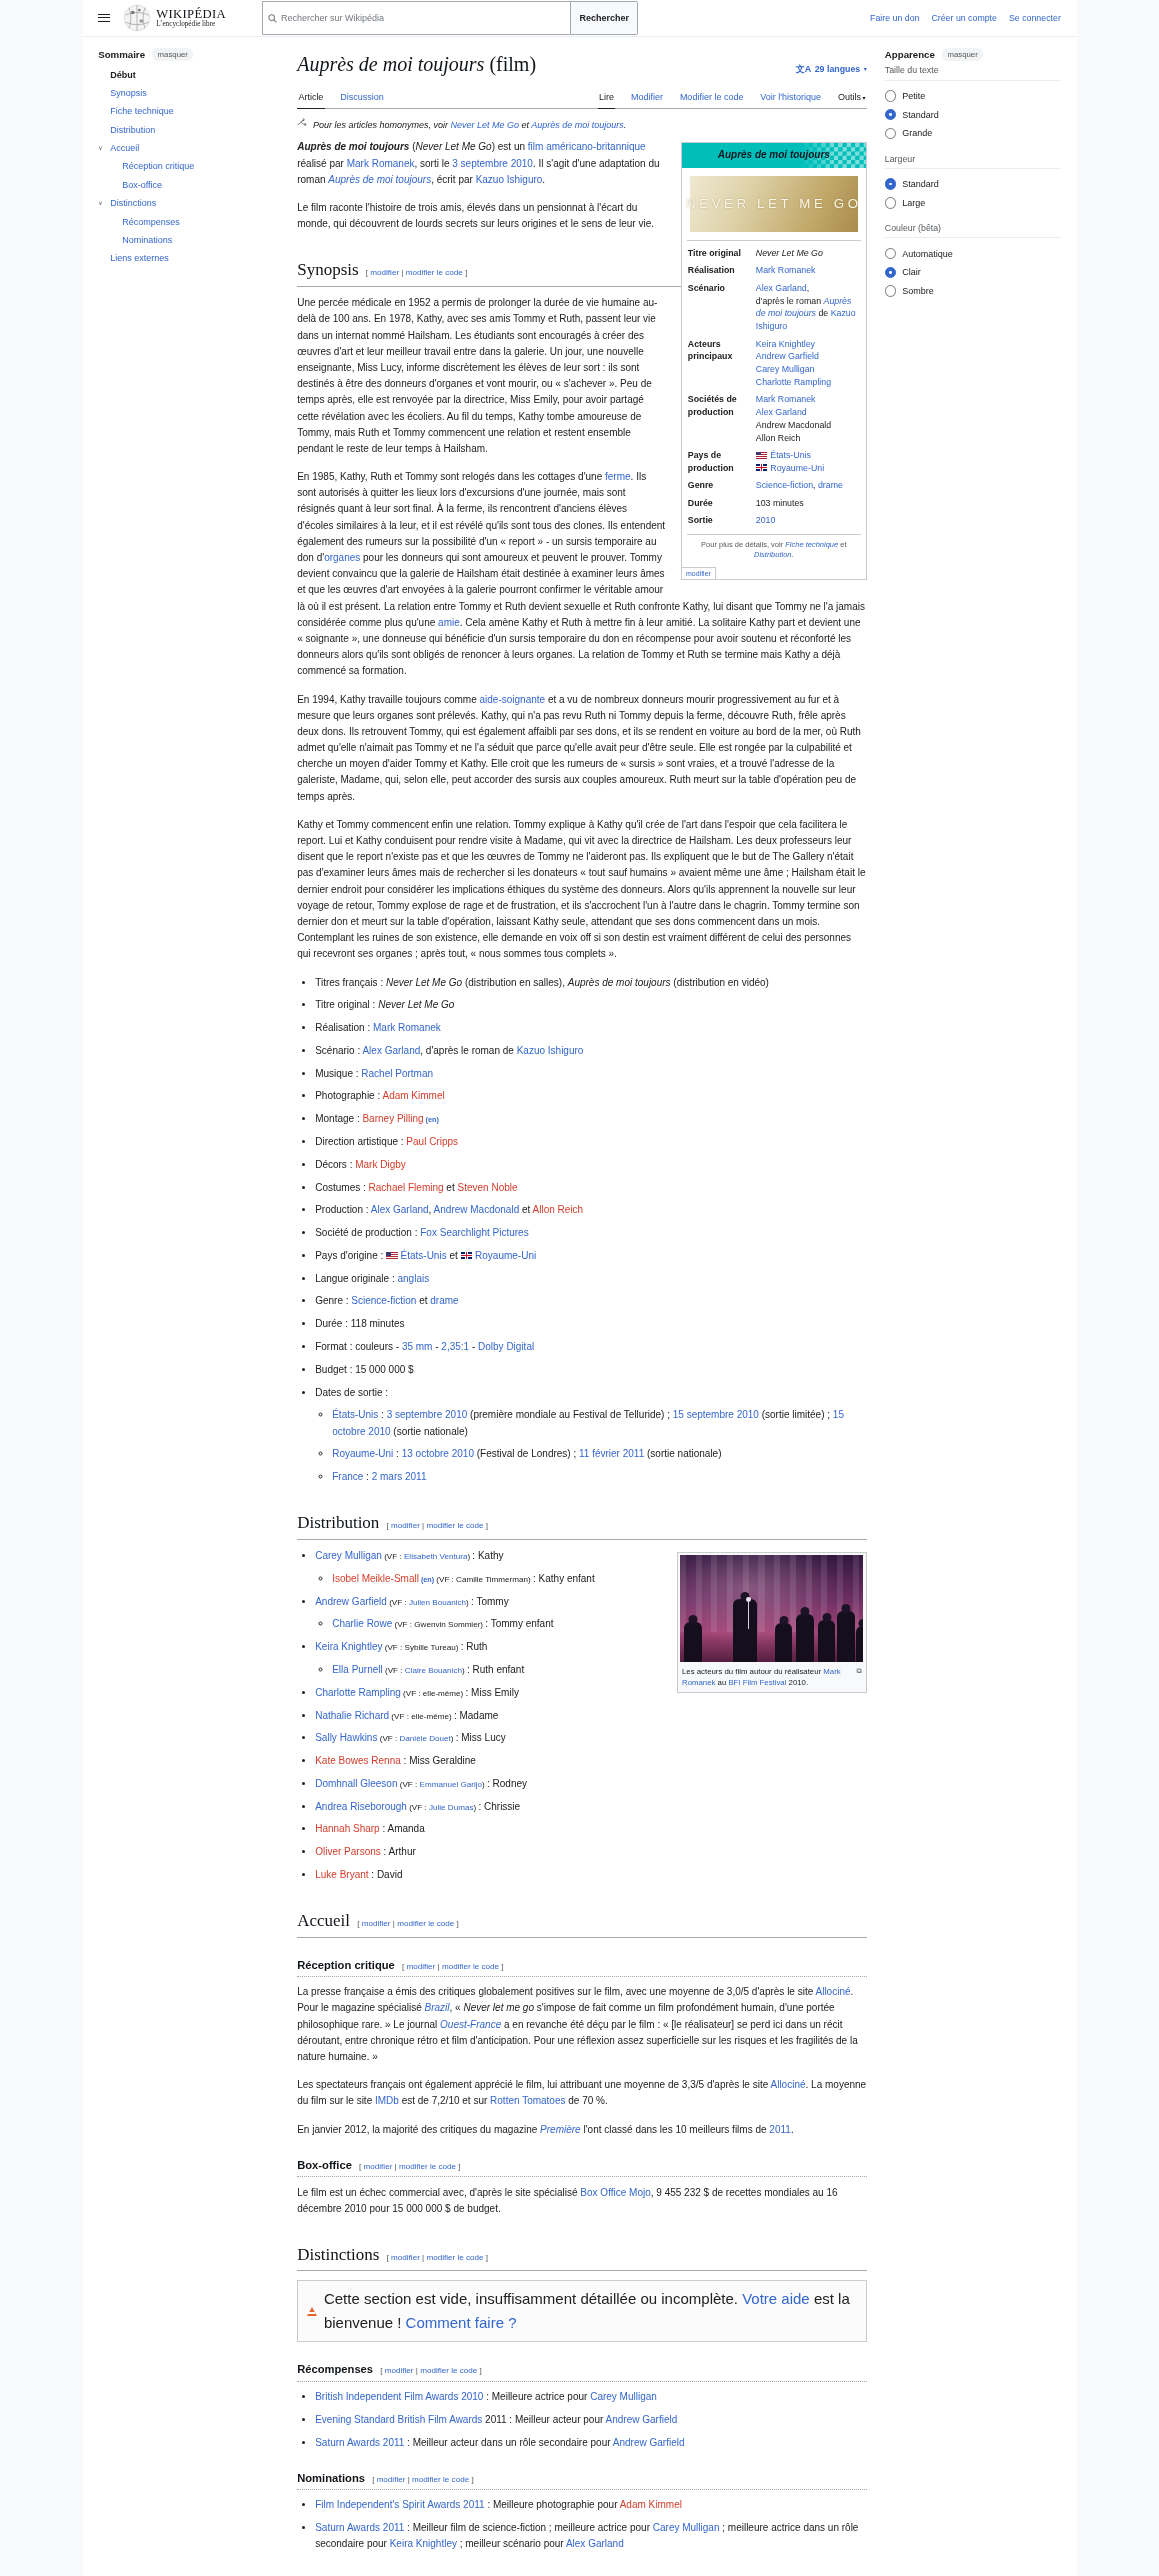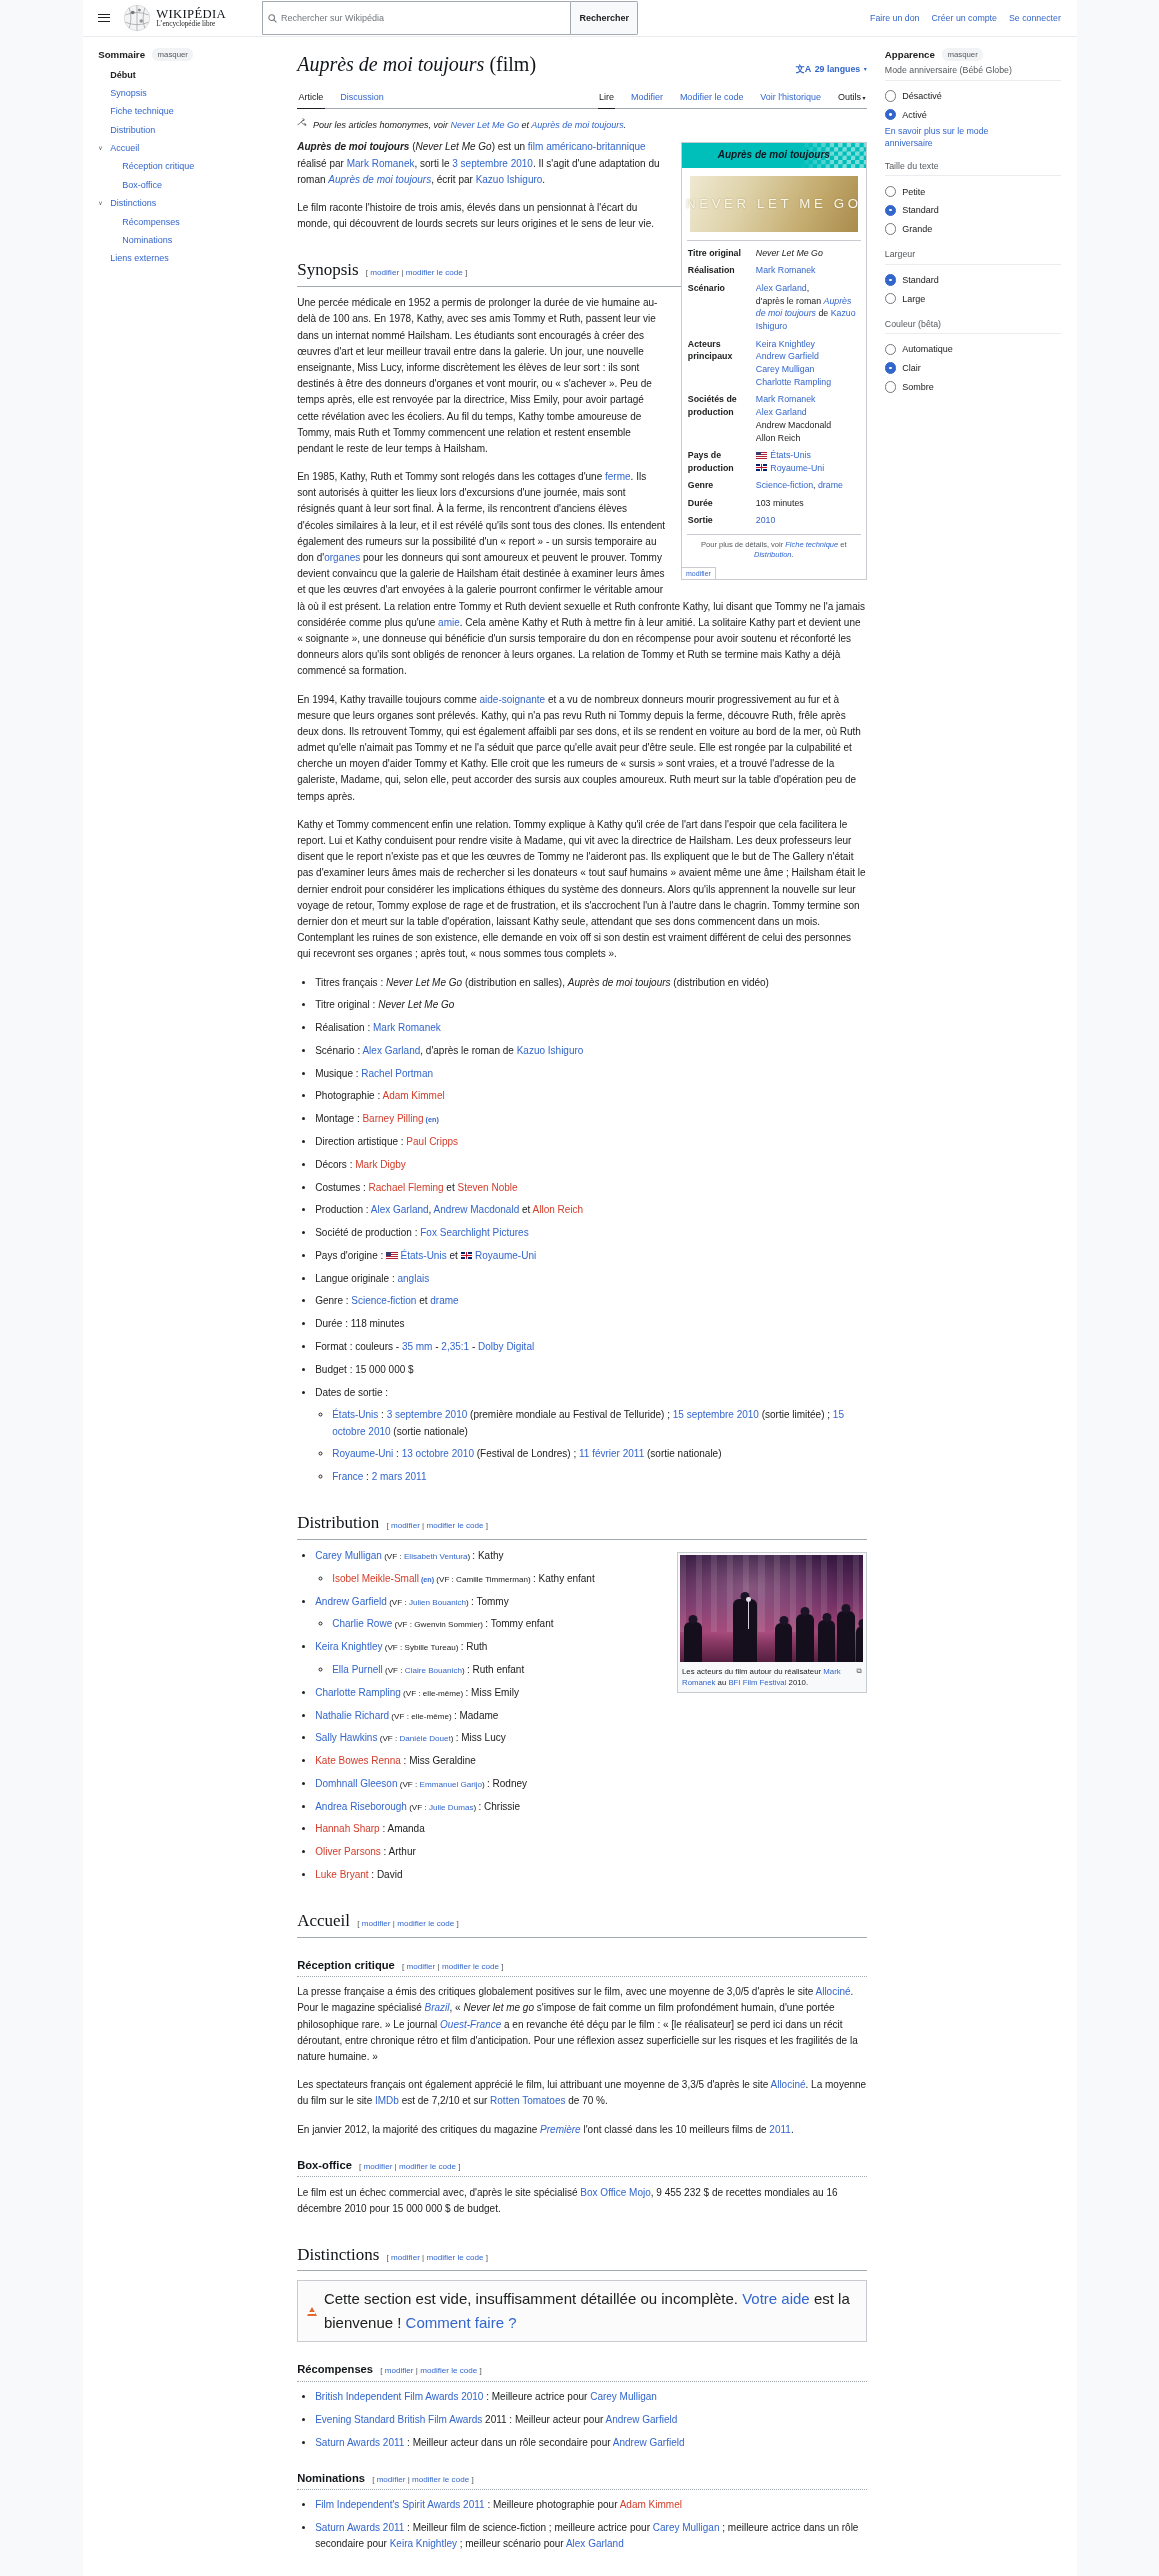--- a/index.html
+++ b/index.html
@@ -384,32 +384,20 @@
 
     </main>
 
     <aside class="tools">
       <div class="panel-head">
         <span class="panel-title">Apparence</span>
         <span class="hidebtn">masquer</span>
       </div>
       <div>
           <div class="ap-group">
-            <div class="ap-label">Mode anniversaire (Bébé Globe)</div>
-            <div class="radio-row">
-              <span class="radio"></span>
-              <span>Désactivé</span>
-            </div>
-            <div class="radio-row">
-              <span class="radio on"></span>
-              <span>Activé</span>
-            </div>
-            <a class="ap-link">En savoir plus sur le mode anniversaire</a>
-          </div>
-          <div class="ap-group">
             <div class="ap-label">Taille du texte</div>
             <div class="radio-row">
               <span class="radio"></span>
               <span>Petite</span>
             </div>
             <div class="radio-row">
               <span class="radio on"></span>
               <span>Standard</span>
             </div>
             <div class="radio-row">

